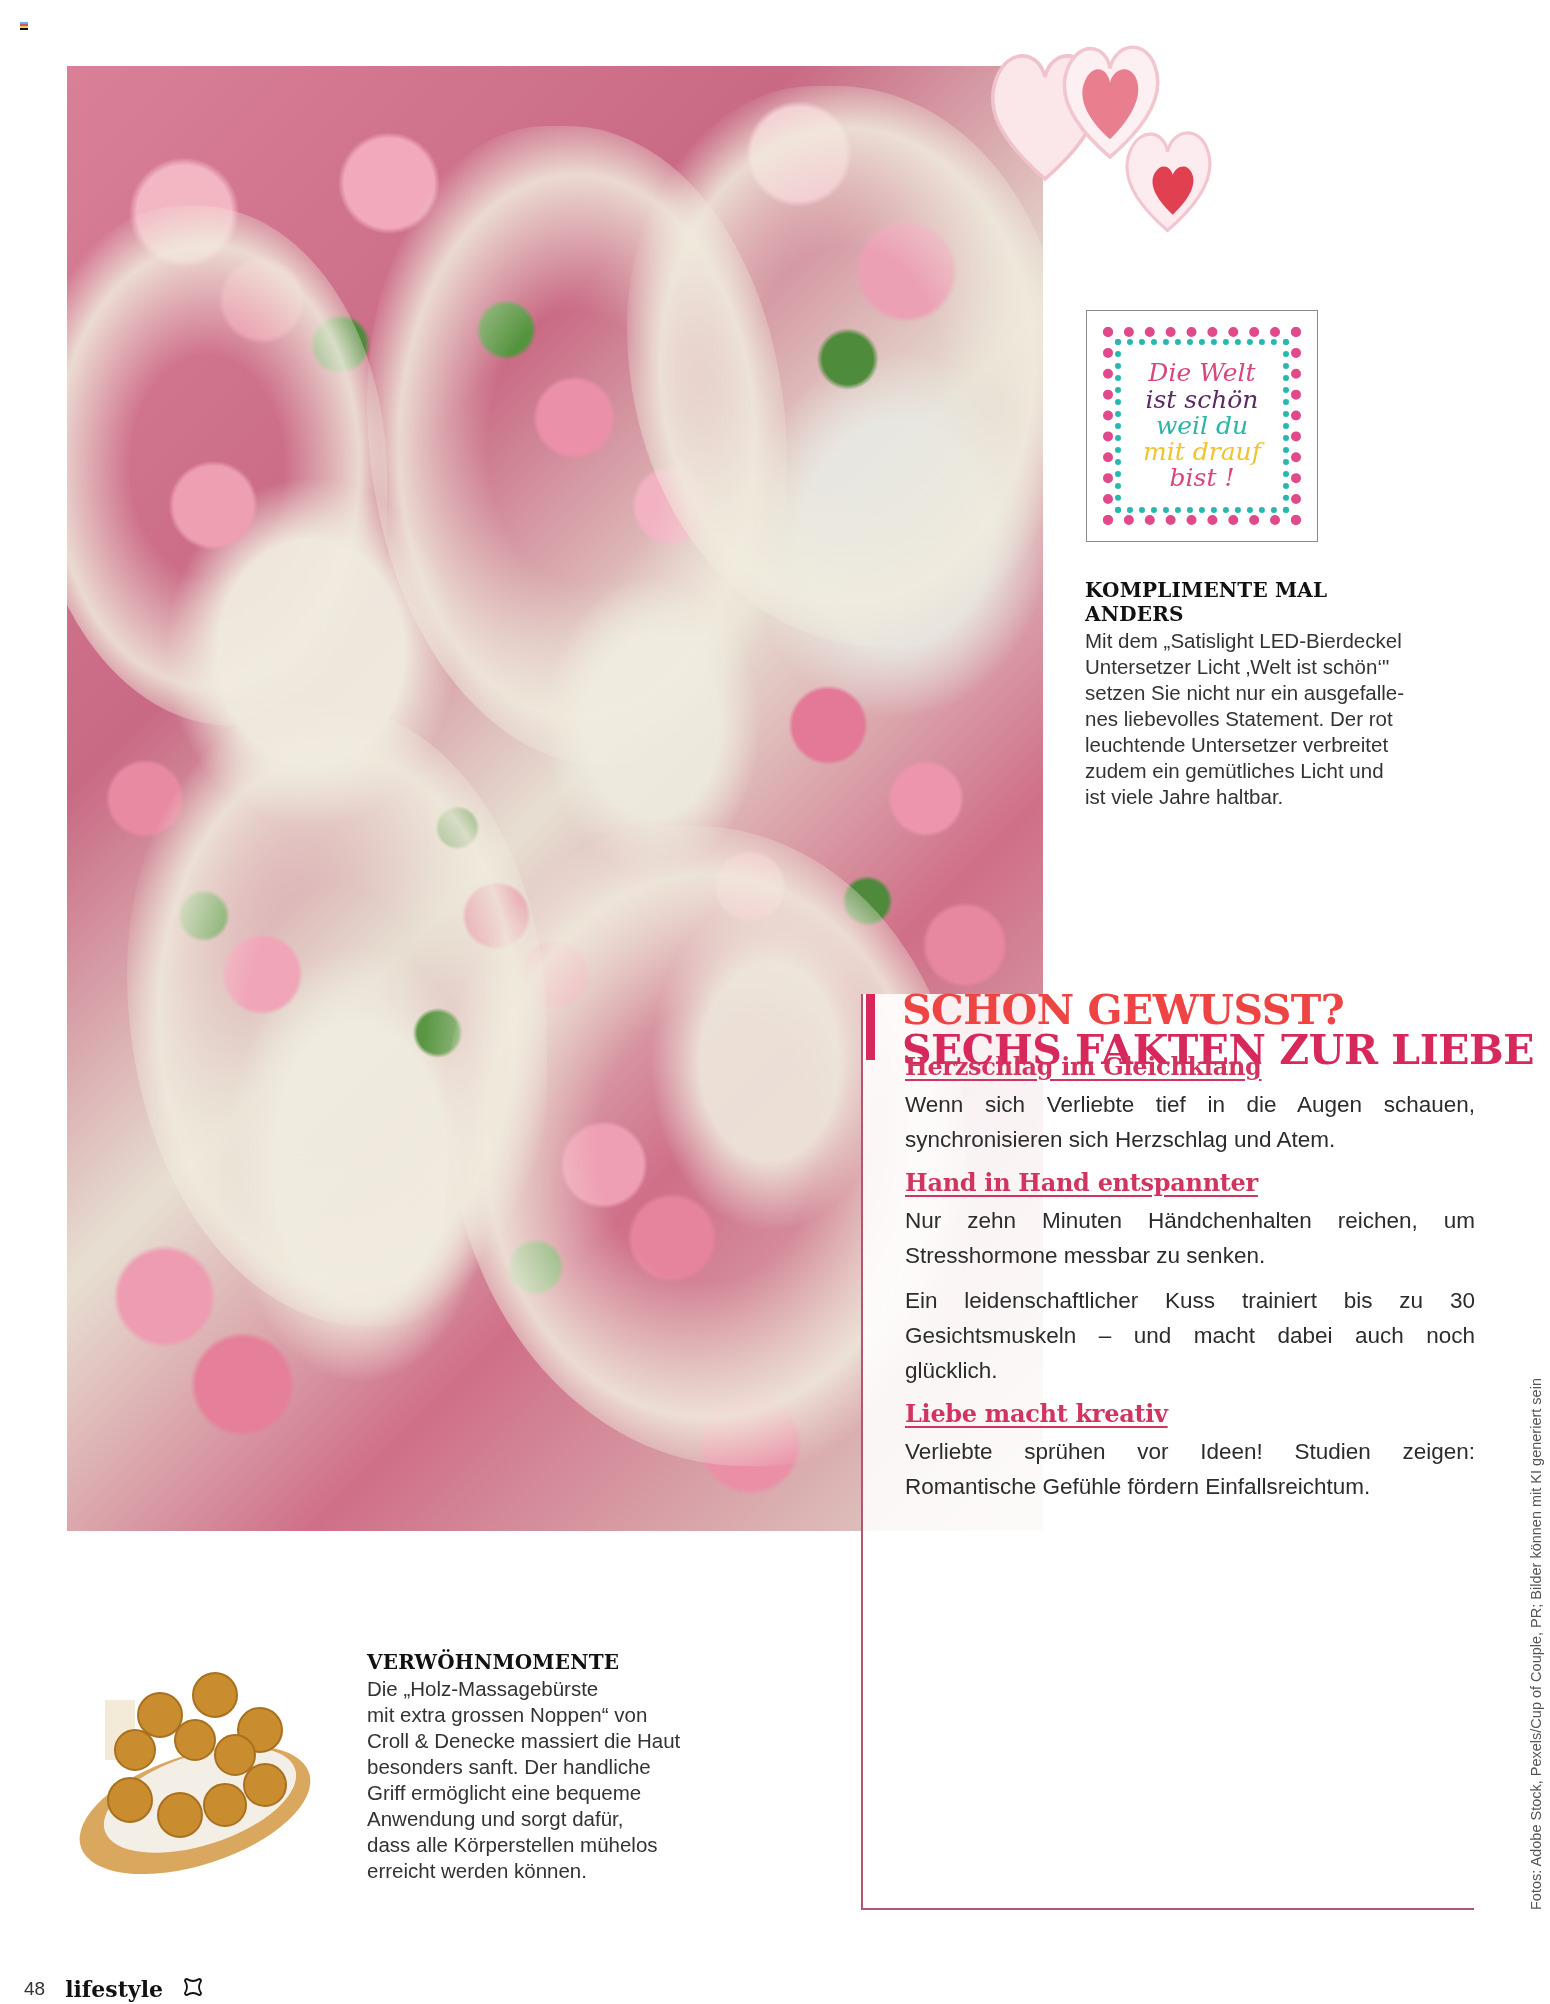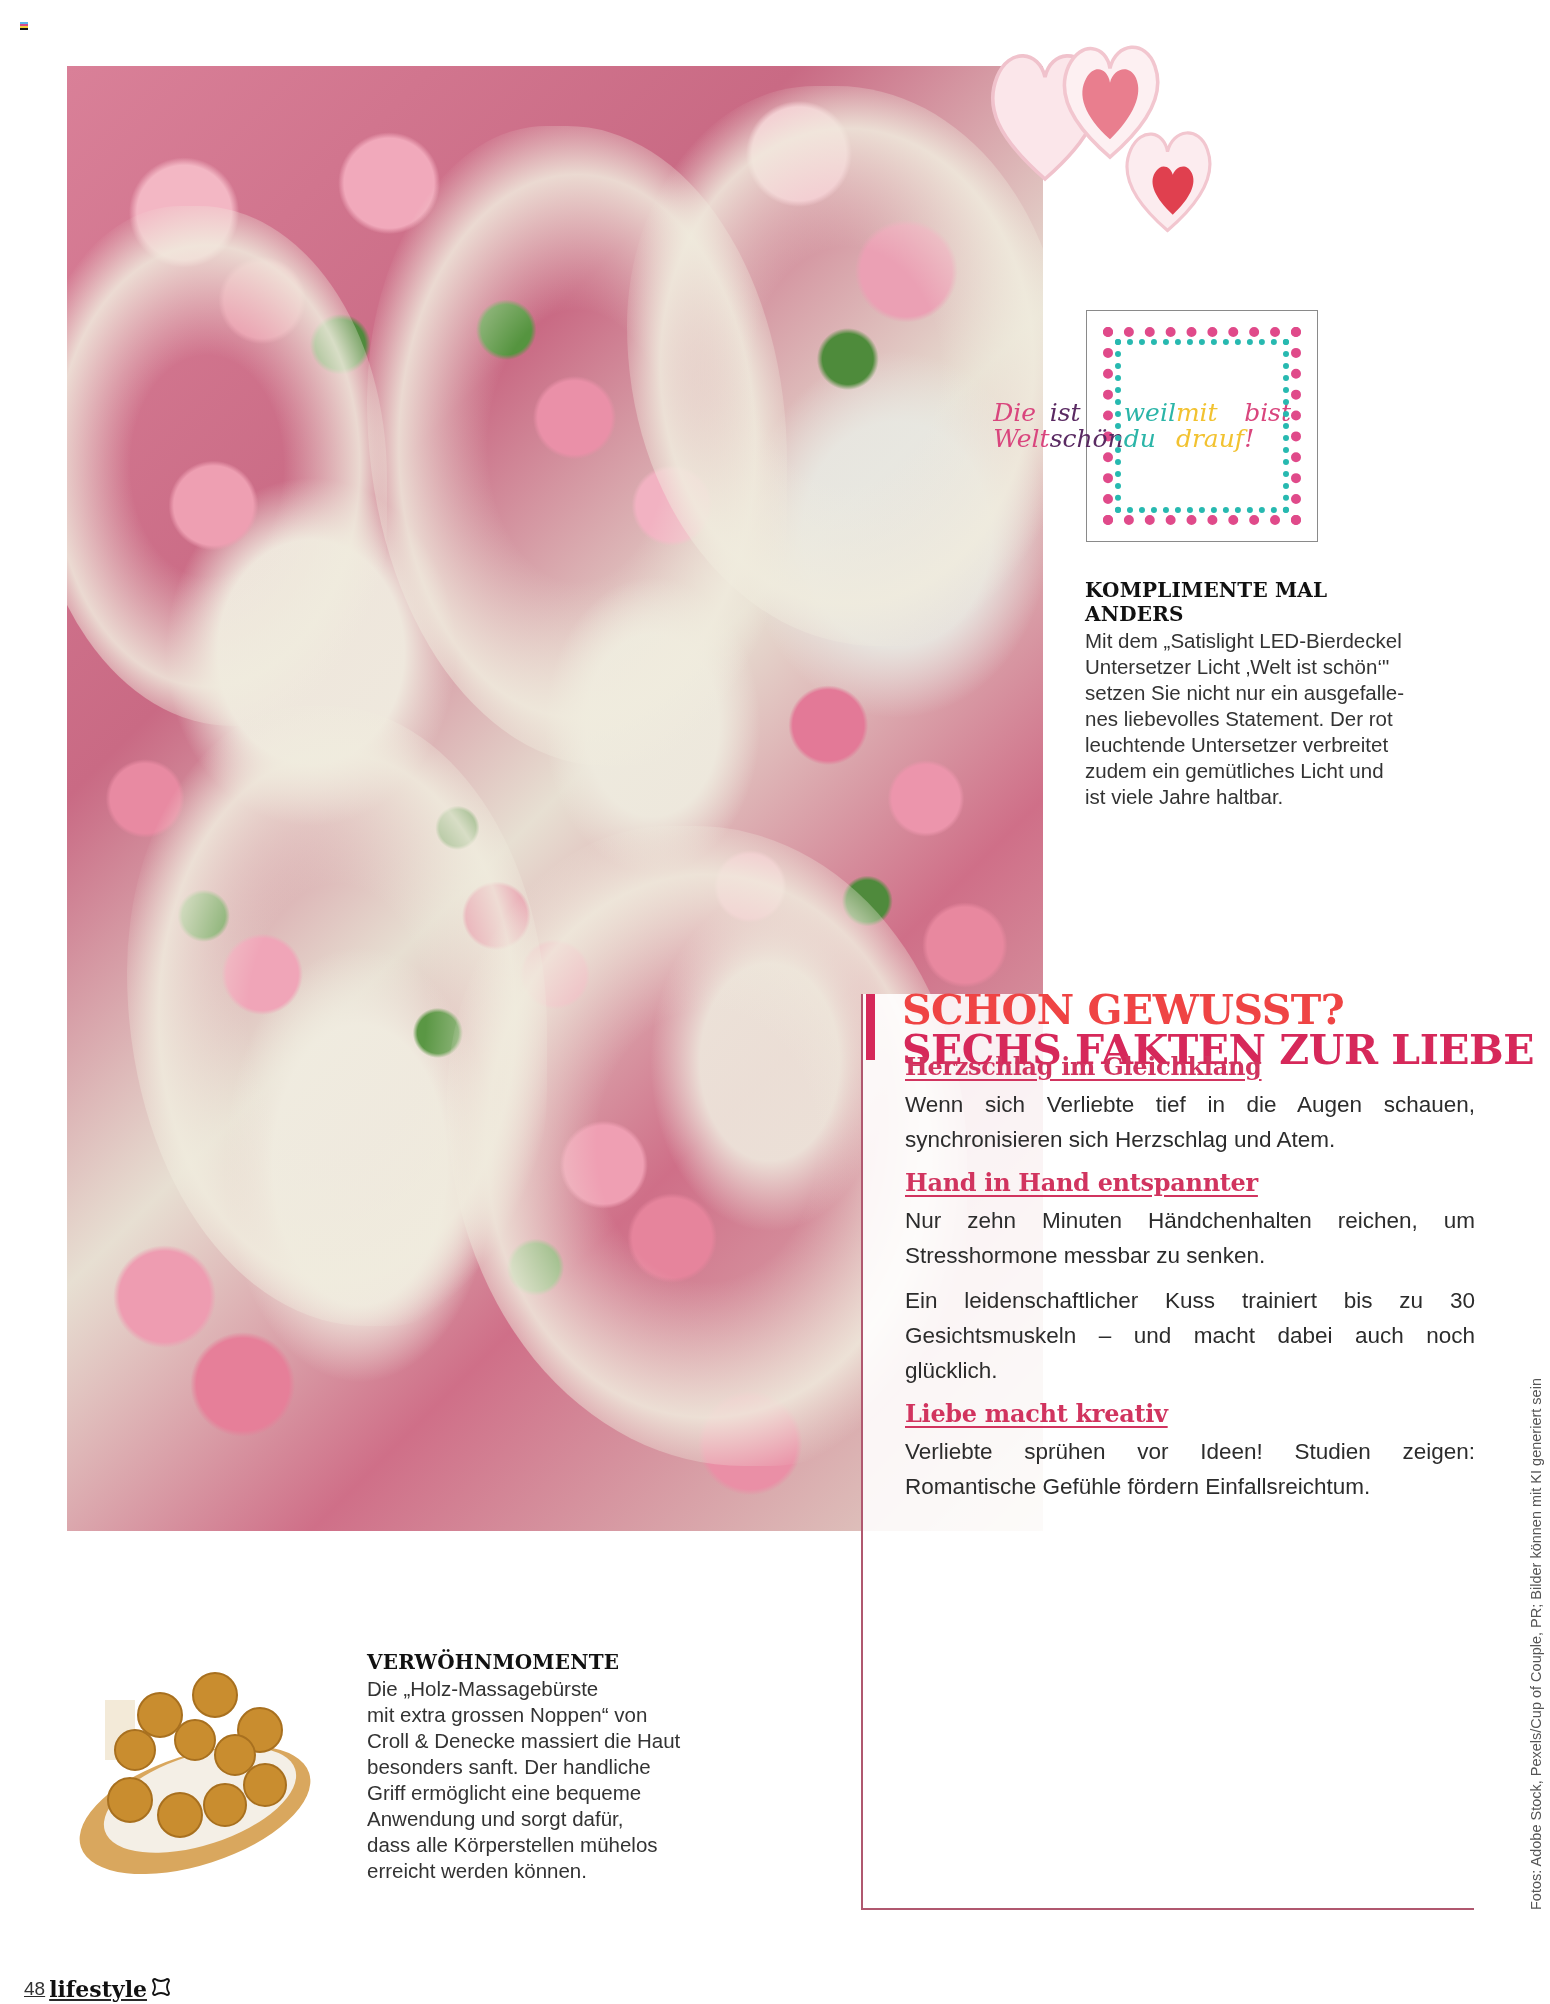--- a/index.html
+++ b/index.html
@@ -61,21 +61,21 @@
 
   
   .coaster {
     position: absolute; left: 1086px; top: 310px; width: 232px; height: 232px;
     border: 1.5px solid #8a8a8a; background: #fff; padding: 16px;
   }
   .coaster-inner {
     width: 100%; height: 100%; position: relative;
     border: 10px dotted #e04a8a;
     outline: 6px dotted #27b9b0; outline-offset: -18px;
-    display: flex; flex-direction: row; align-items: center; justify-content: flex-end;
+    display: flex; flex-direction: column; align-items: center; justify-content: center;
     font-family: "DejaVu Serif", serif; font-style: italic; line-height: 1.05;
   }
   .coaster-inner span { display: block; font-size: 25px; }
   .c1 { color: #d9457d; } .c2 { color: #5a2a62; } .c3 { color: #2bb5a8; } .c4 { color: #f2c230; } .c5 { color: #d9457d; }
 
   .product-block { position: absolute; }
   .product-title {
     font-family: "DejaVu Serif", serif; font-weight: bold; font-size: 20px; letter-spacing: 0.2px; color: #111;
     margin-bottom: 2px; text-transform: uppercase;
   }
@@ -104,21 +104,21 @@
     text-decoration: underline; text-decoration-thickness: 2px; text-underline-offset: 4px;
     line-height: 32px; letter-spacing: -0.3px;
   }
   .fact-text { font-size: 22.5px; line-height: 35px; color: #2c2c2c; text-align: justify; margin-top: 4px; }
 
   .credit {
     position: absolute; left: 1528px; top: 1910px; transform-origin: 0 0; transform: rotate(-90deg);
     font-size: 14.5px; color: #555; white-space: nowrap;
   }
 
-  .folio { position: absolute; left: 24px; top: 1976px; display: flex; align-items: center; gap: 4px; text-decoration: underline; }
+  .folio { position: absolute; left: 24px; top: 1976px; display: flex; align-items: center; gap: 20px; }
   .folio-num { font-size: 19px; color: #333; }
   .folio-section { font-family: "DejaVu Serif", serif; font-weight: bold; font-size: 22px; color: #111; }
 </style>
 </head>
 <body>
 
 <div class="print-mark">
   <span style="background:#5ab4e8"></span>
     <span style="background:#d64a8a"></span>
     <span style="background:#f2d23a"></span>

